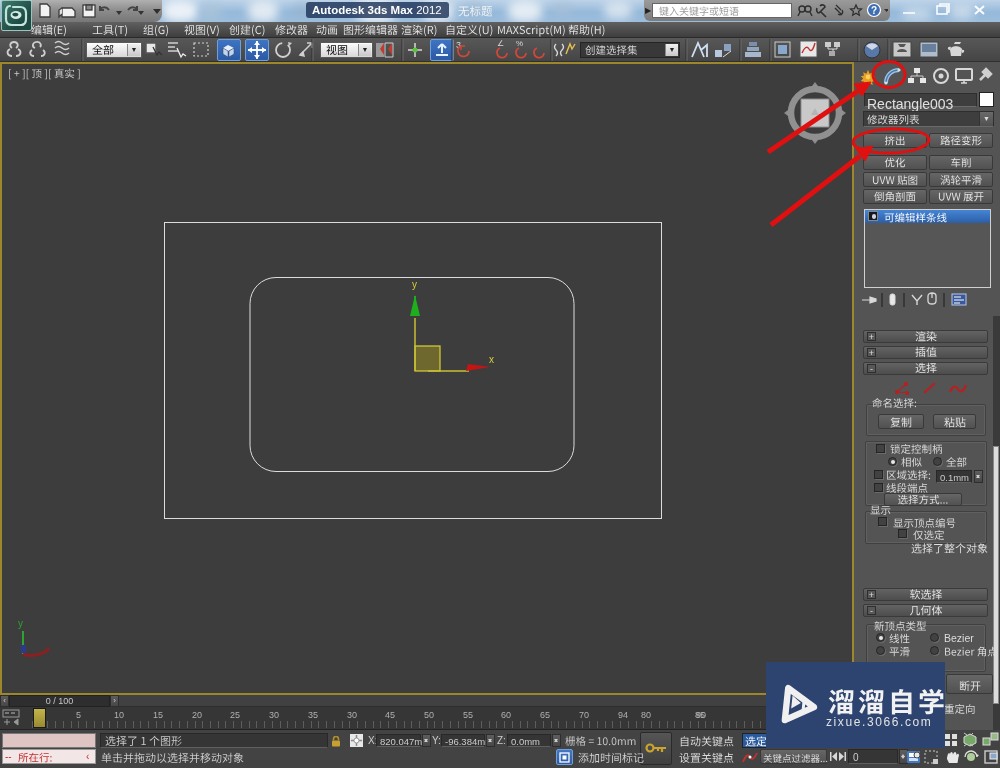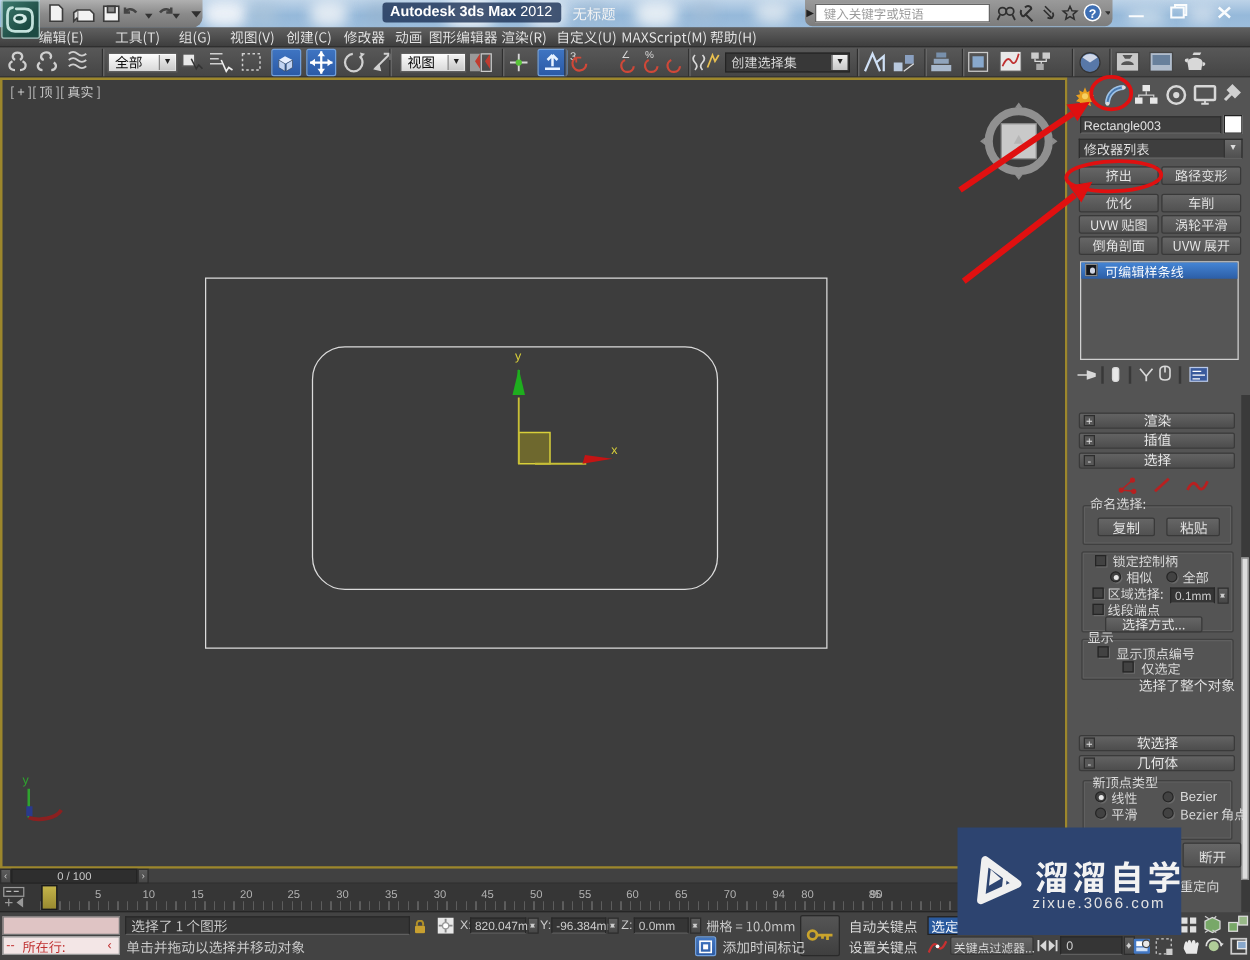--- a/index.html
+++ b/index.html
@@ -298,21 +298,21 @@
 <path d="M61 7v3m-6 2v-2h12v2" stroke="#ccc" fill="none"></path>
 <circle cx="85" cy="10" r="7" fill="none" stroke="#d8d8d8" stroke-width="2"></circle>
 <circle cx="85" cy="10" r="2.5" fill="#d8d8d8"></circle>
 <rect x="100" y="3" width="16" height="11" rx="1" fill="none" stroke="#d8d8d8" stroke-width="2"></rect>
 <path d="M105 17h6m-3-3v3" stroke="#d8d8d8" stroke-width="1.5"></path>
 <path d="M124 14l8-8m-2-3l5 5-3 3-5-5z" stroke="#d0d0d0" stroke-width="2.5" fill="#d0d0d0"></path>
 </g>
       </svg>
       <div class="pfield" style="left:10px;top:31px;width:113px;height:14px"></div>
       <div class="abs" style="left:125px;top:30px;width:15px;height:15px;background:#fff;border:1px solid #222"></div>
-      <div style="position:absolute;left:13px;top:34px;font-size:10px;color:#e0e0e0">Rectangle003</div>
+      <div style="position:absolute;left:13px;top:34px;font-size:14px;color:#e0e0e0">Rectangle003</div>
       <div class="pfield" style="left:9px;top:49px;width:131px;height:16px">
         <div style="position:absolute;right:0;top:0;width:14px;height:14px;background:linear-gradient(#6a6a6a,#505050);border-left:1px solid #333;color:#ddd;font-size:7px;text-align:center;line-height:14px">▼</div>
       </div>
       <div class="pbtn" style="left:9px;top:71px;width:64px;height:15px"></div>
       <div class="pbtn" style="left:75px;top:71px;width:64px;height:15px"></div>
       <div class="pbtn" style="left:9px;top:93px;width:64px;height:15px"></div>
       <div class="pbtn" style="left:75px;top:93px;width:64px;height:15px"></div>
       <div class="pbtn" style="left:9px;top:110px;width:64px;height:15px"></div>
       <div class="pbtn" style="left:75px;top:110px;width:64px;height:15px"></div>
       <div class="pbtn" style="left:9px;top:127px;width:64px;height:15px"></div>

